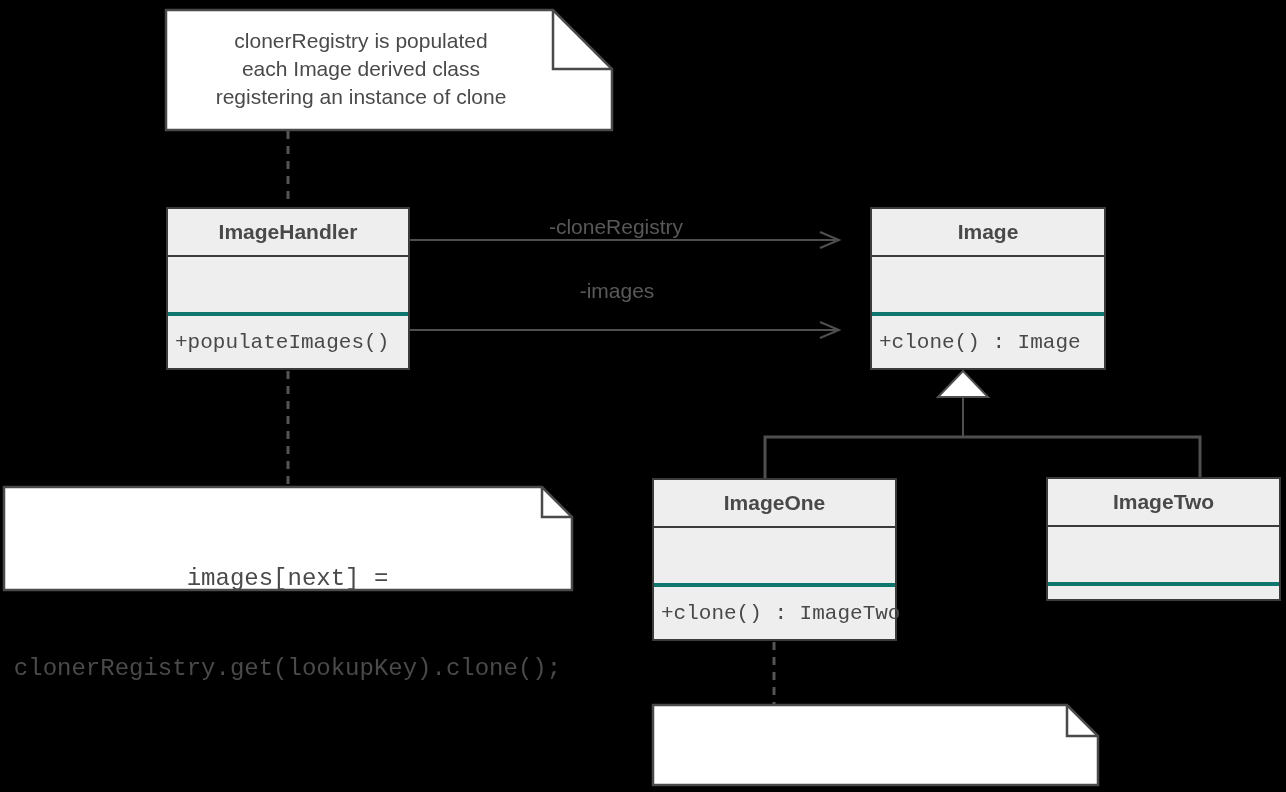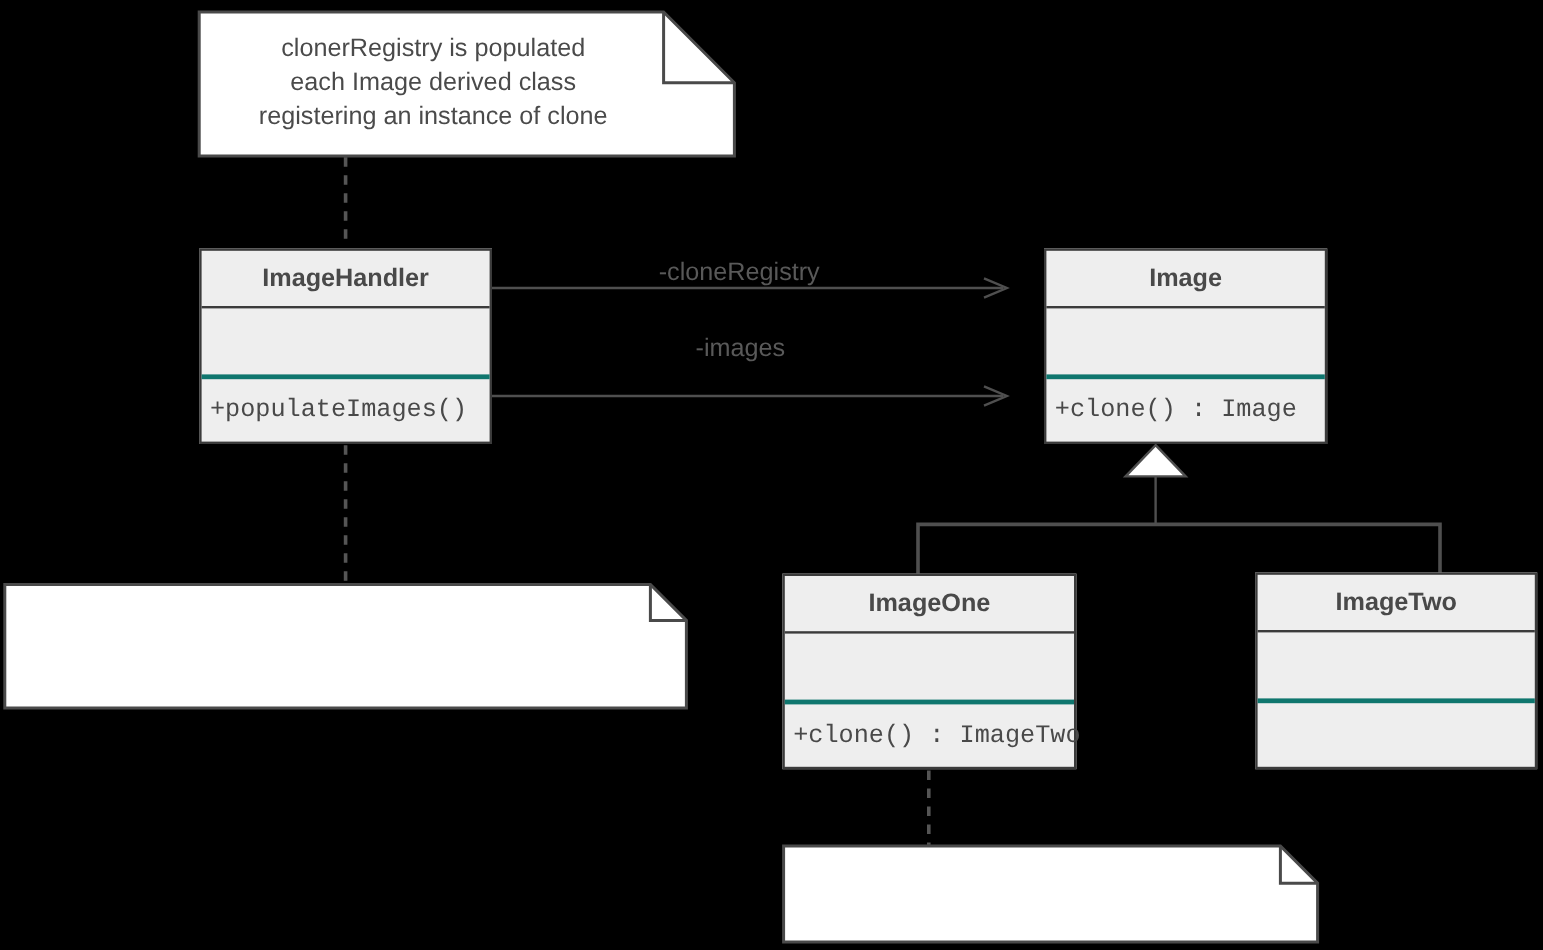--- a/index.html
+++ b/index.html
@@ -84,20 +84,24 @@
     <line class="arrow-wire" x1="963" y1="397" x2="963" y2="437"></line>
     <polyline class="tree-wire" points="765,478 765,437 1200,437 1200,478"></polyline>
   </svg>
 
   <div class="note-text sans" style="left:176px;top:27px;width:370px;">
     <div>clonerRegistry is populated</div>
     <div>each Image derived class</div>
     <div>registering an instance of clone</div>
   </div>
 
+  <div class="note-text mono" style="left:10px;top:504px;width:555px;">
+    <div>images[next] =</div>
+    <div>clonerRegistry.get(lookupKey).clone();</div>
+  </div>
 
   <div class="note-text mono" style="left:665px;top:733px;width:420px;">
     
   </div>
 
   <div class="class-box" style="left:166px;top:207px;width:244px;height:163px;">
     <div class="class-header">ImageHandler</div>
     <div class="class-attrs"></div>
     <div class="class-methods">+populateImages()</div>
   </div>
@@ -107,21 +111,21 @@
     <div class="class-attrs"></div>
     <div class="class-methods">+clone() : Image</div>
   </div>
 
   <div class="class-box" style="left:652px;top:478px;width:245px;height:163px;">
     <div class="class-header">ImageOne</div>
     <div class="class-attrs"></div>
     <div class="class-methods">+clone() : ImageTwo</div>
   </div>
 
-  <div class="class-box" style="left:1046px;top:477px;width:235px;height:164px;text-align:center;">
+  <div class="class-box" style="left:1046px;top:477px;width:235px;height:124px;text-align:center;">
     <div class="class-header">ImageTwo</div>
     <div class="class-attrs"></div>
     <div class="class-methods"></div>
   </div>
 
   <div class="edge-label" style="left:496px;top:215px;">-cloneRegistry</div>
   <div class="edge-label" style="left:497px;top:279px;">-images</div>
 
 </div>
 

